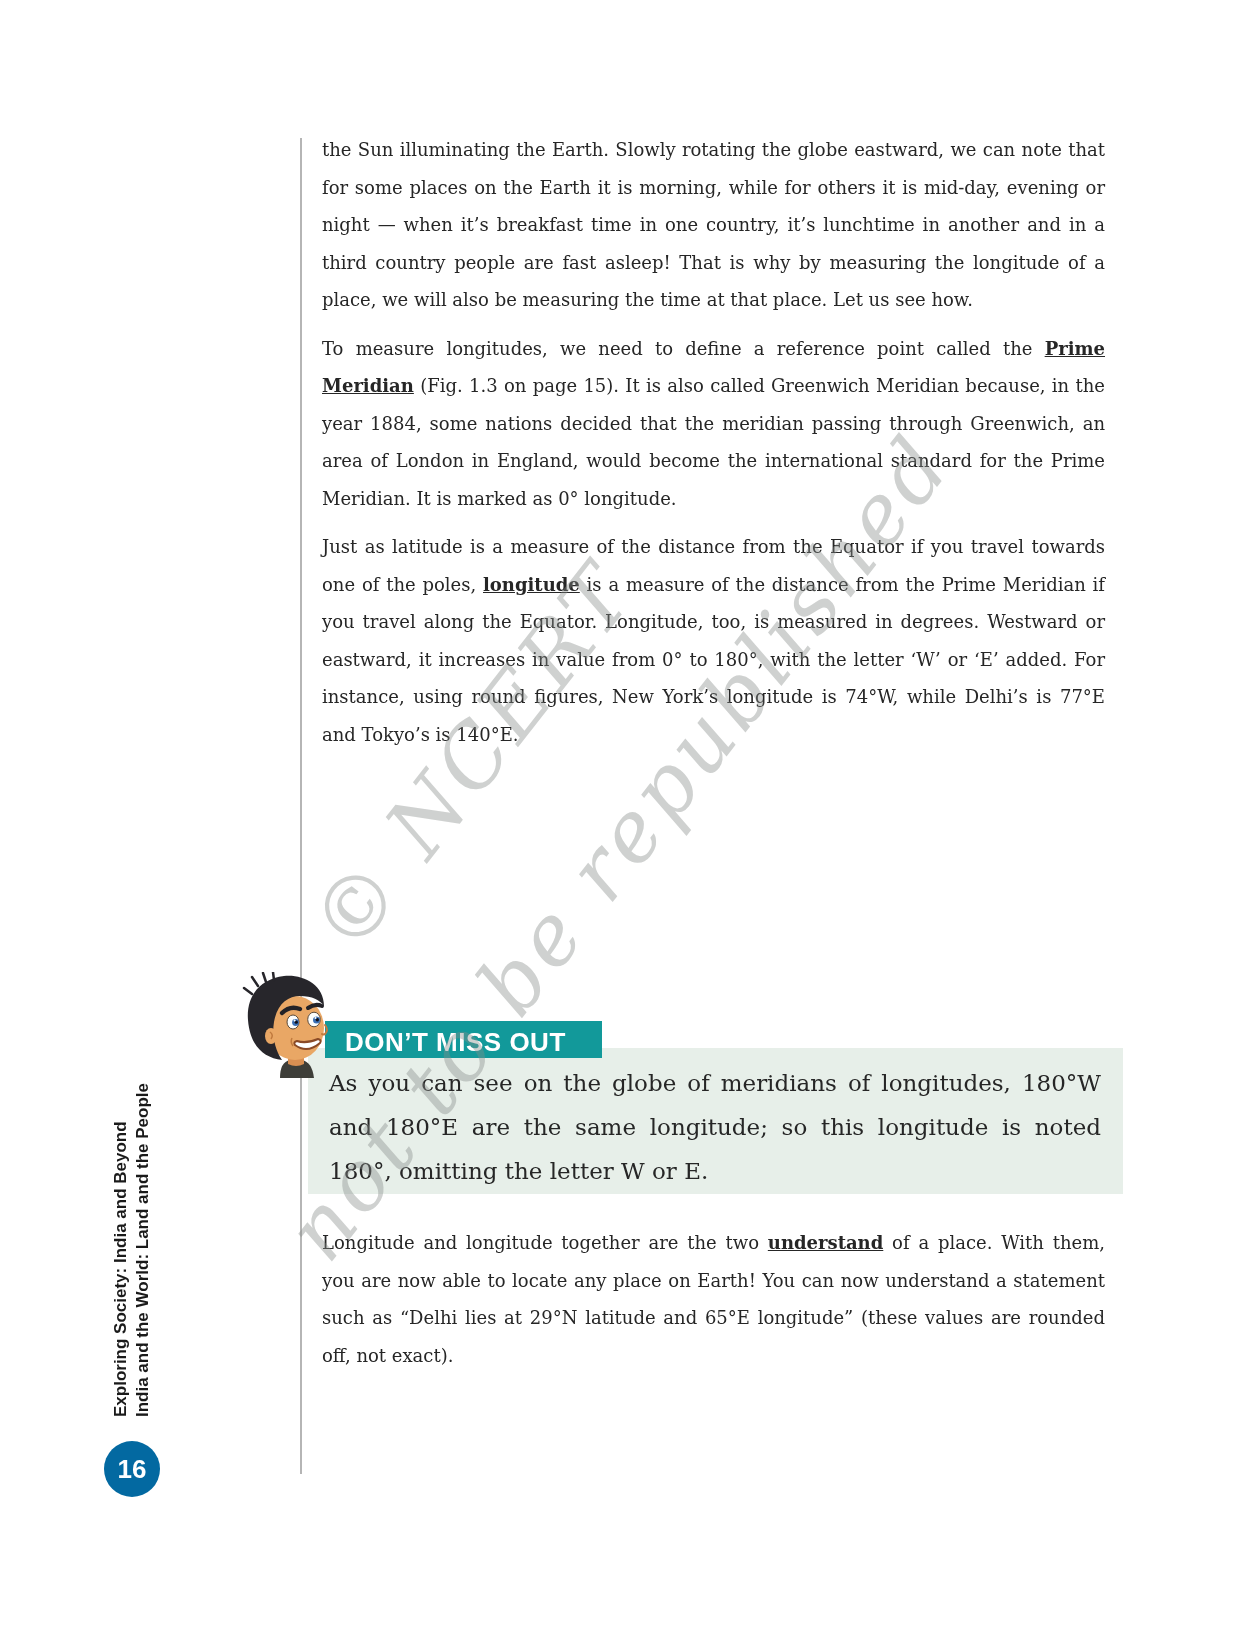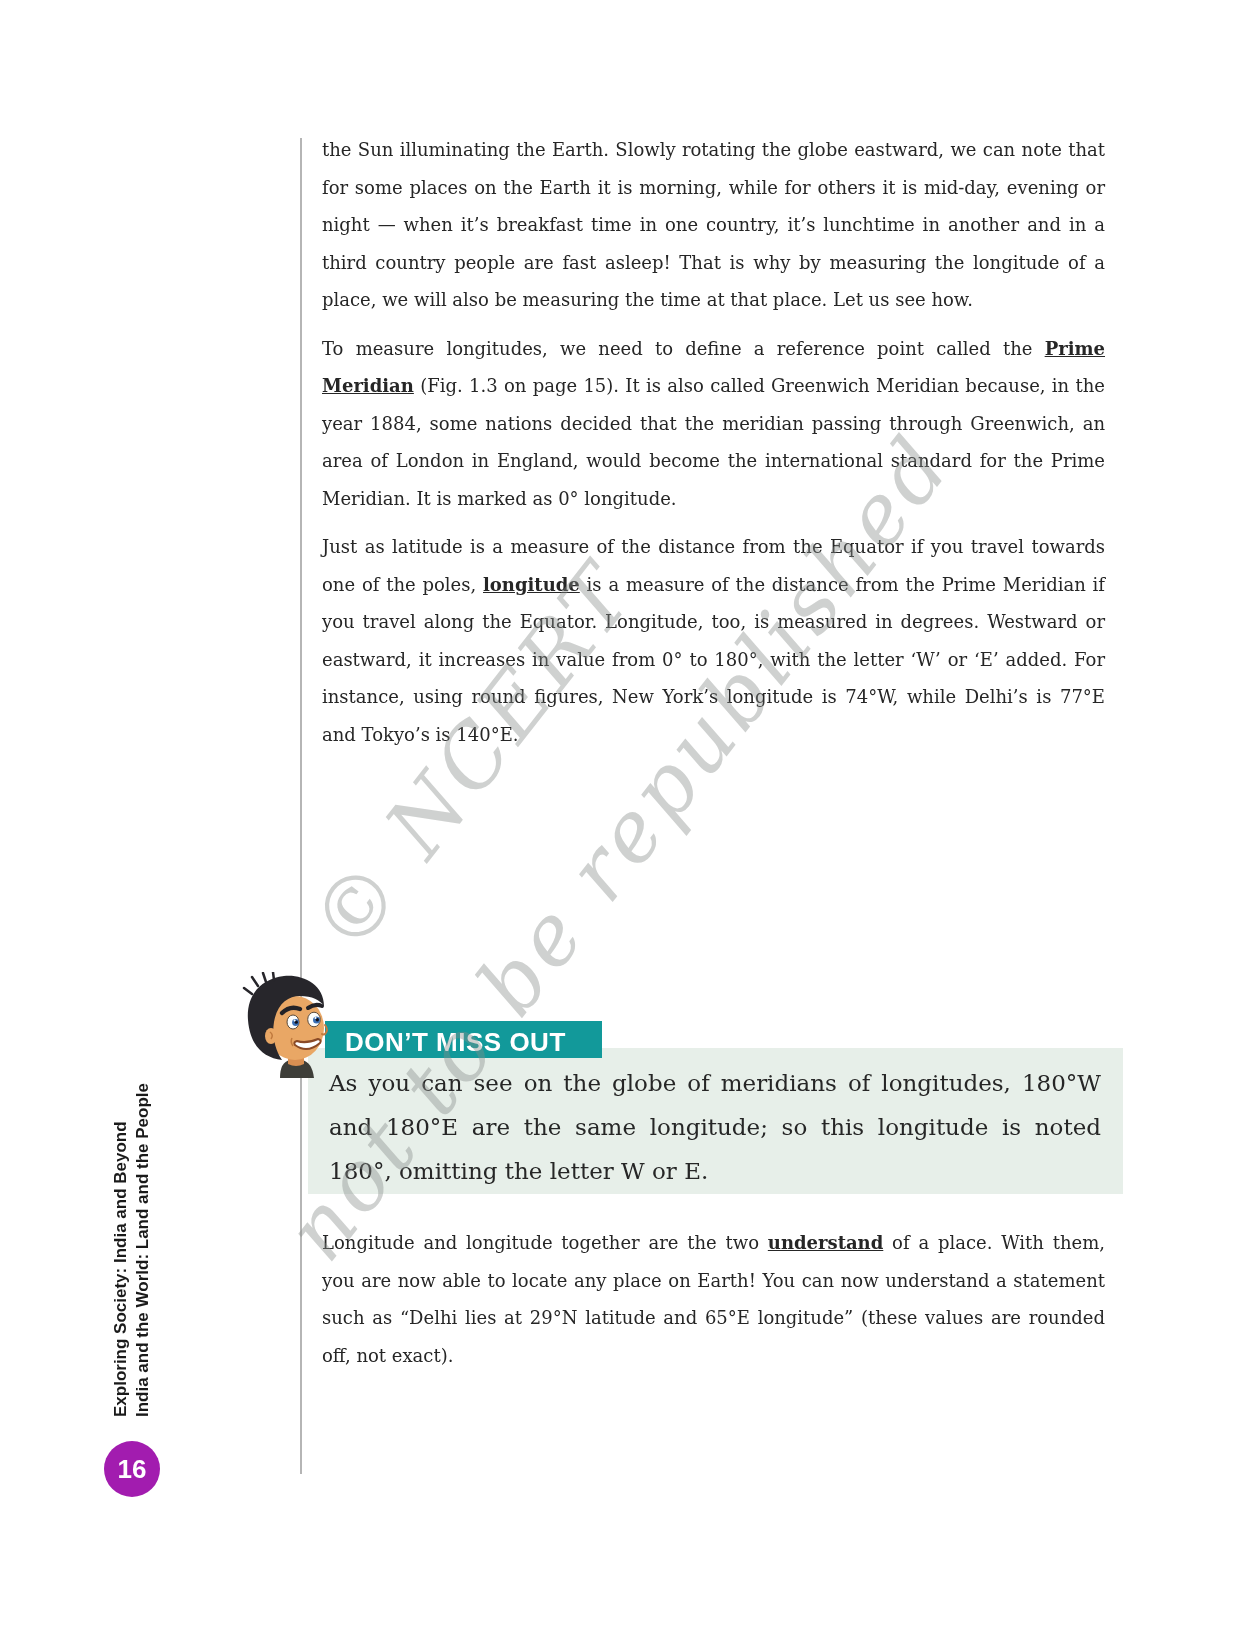--- a/index.html
+++ b/index.html
@@ -42,21 +42,21 @@
   .sidebar {
     position:absolute; left:132px; top:1250px;
     transform:translate(-50%,-50%) rotate(-90deg);
     font-family:"Liberation Sans", sans-serif; font-weight:bold;
     font-size:17px; line-height:22px; color:#1a1a1a; white-space:nowrap; z-index:2;
   }
 
   
   .page-number {
     position:absolute; left:104px; top:1441px; width:56px; height:56px;
-    border-radius:50%; background:#a21caf; color:#ffffff;
+    border-radius:50%; background:#0369a1; color:#ffffff;
     font-family:"Liberation Sans", sans-serif; font-weight:bold; font-size:26px;
     display:flex; align-items:center; justify-content:center; z-index:2;
   }
 
   
   .watermark {
     position:absolute; left:50px; top:640px; width:980px;
     transform:rotate(-52deg); transform-origin:50% 50%;
     text-align:center; white-space:nowrap;
     color:rgba(135,140,138,0.40);

